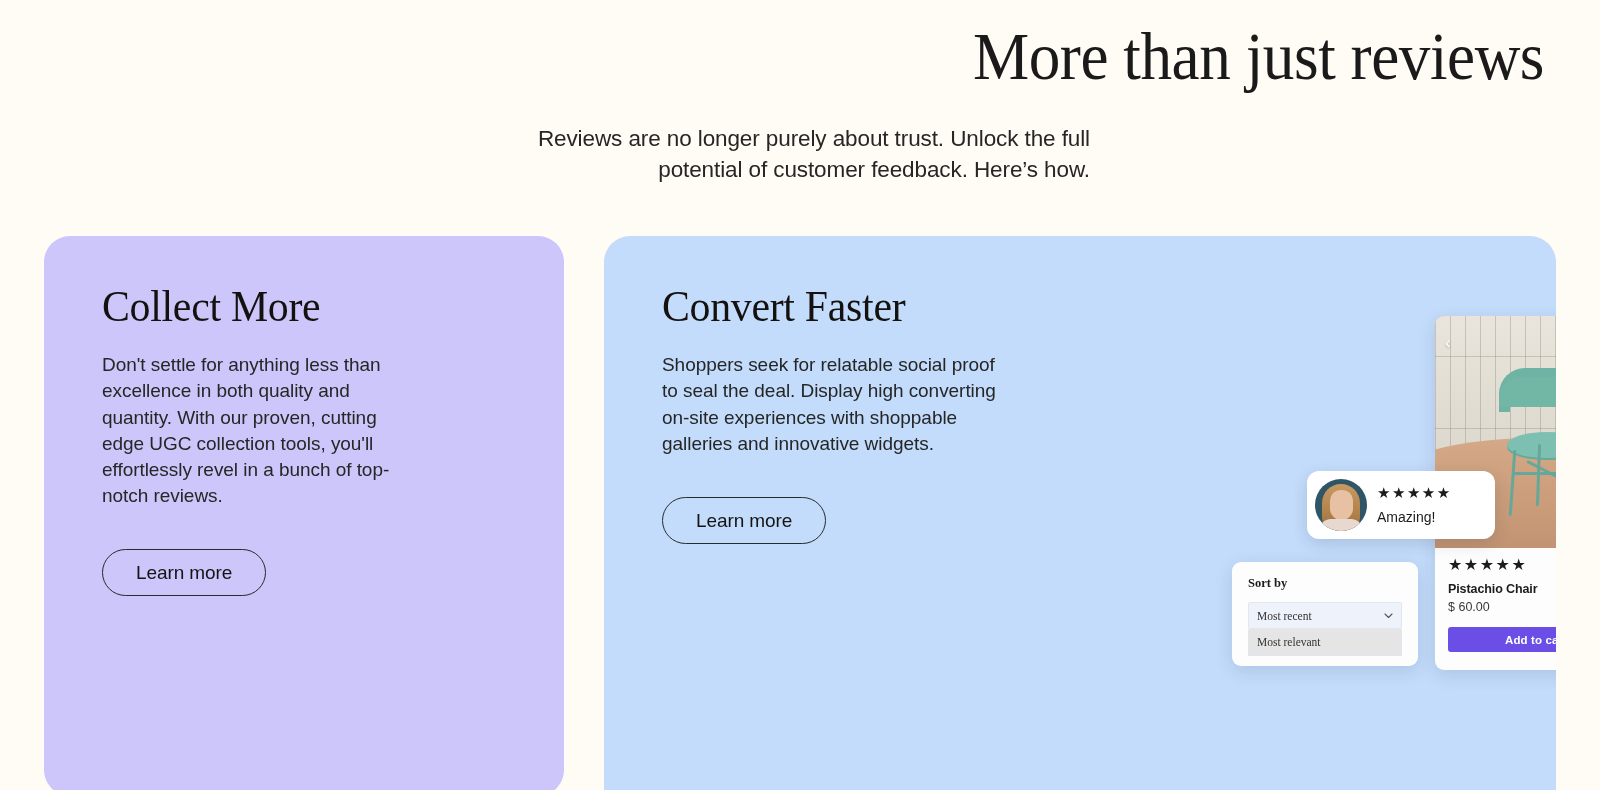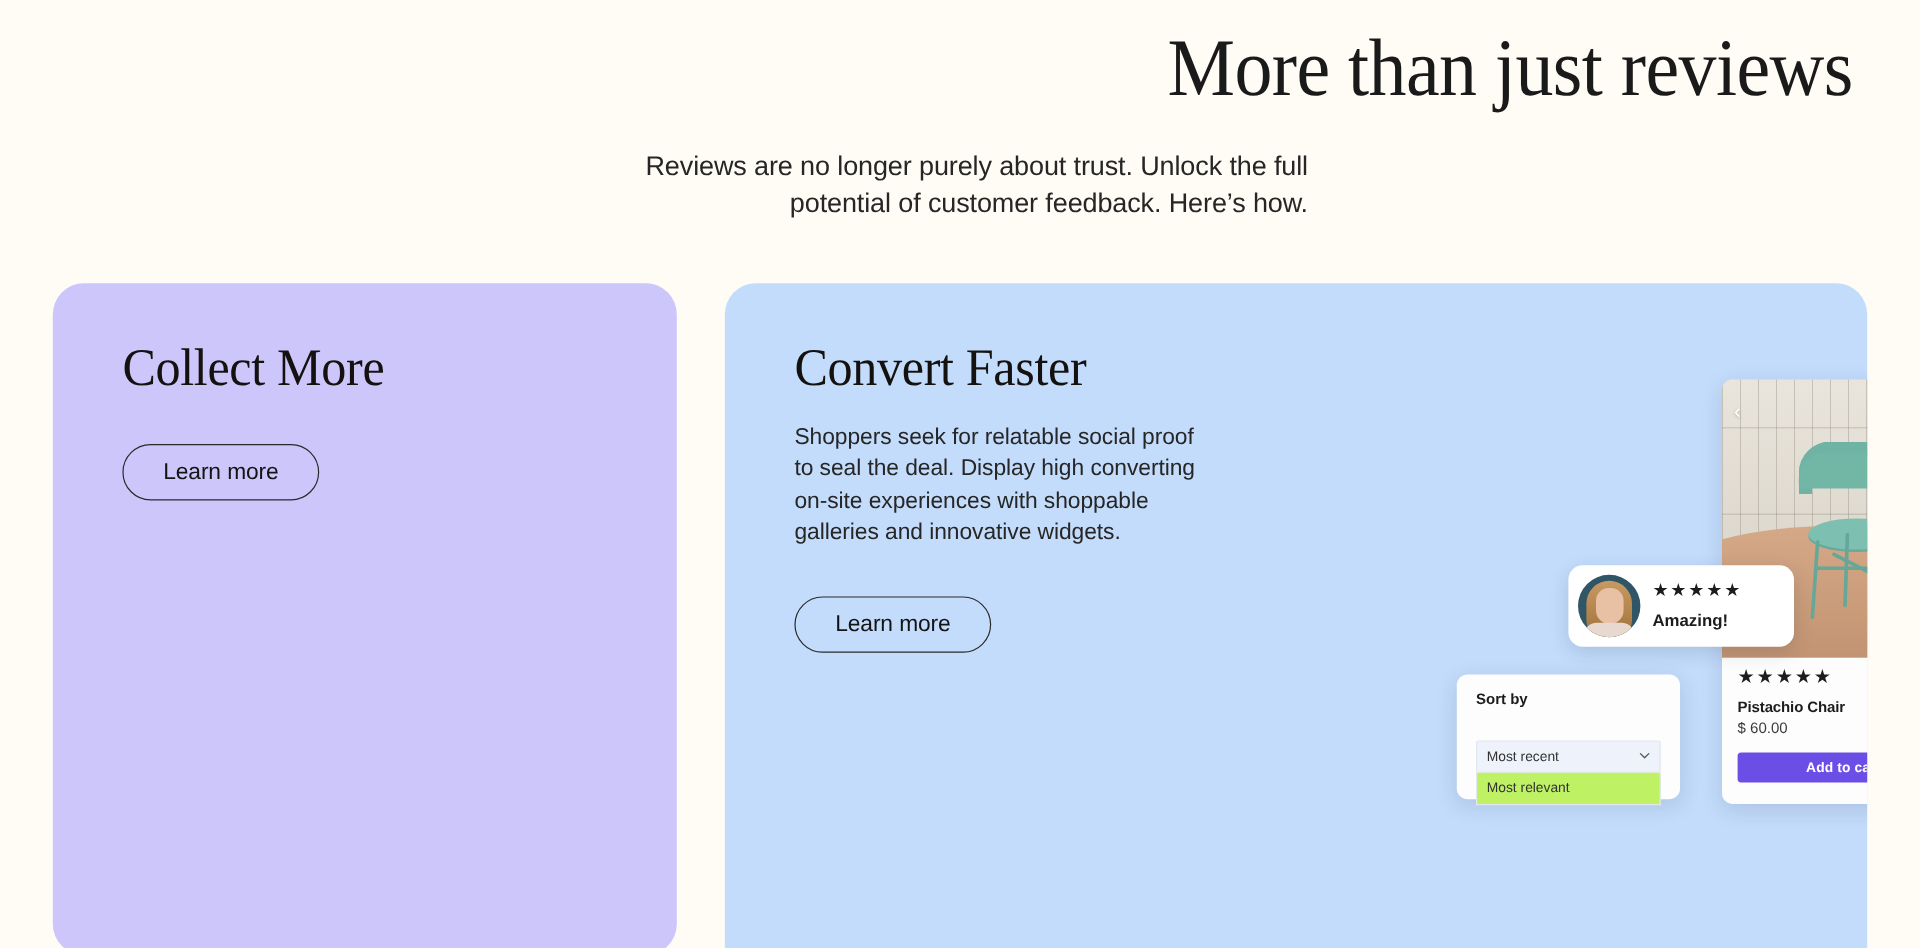--- a/index.html
+++ b/index.html
@@ -300,86 +300,88 @@
   .review-text { margin-left: 10px; }
   .review-stars {
     color: #1c1c1c;
     font-size: 15px;
     letter-spacing: 1.5px;
     line-height: 1;
   }
   .review-label {
     margin-top: 9px;
     font-size: 14px;
-    font-weight: 700;
+    font-weight: 400;
     color: #1c1c1c;
   }
 
   
   .sort-widget {
     position: absolute;
-    left: 184px;
+    left: 202px;
     top: 326px;
     width: 186px;
     height: 104px;
     background: #fdfdfd;
     border-radius: 9px;
     box-shadow: 0 5px 18px rgba(30,40,70,0.13);
     padding: 14px 16px 0;
     z-index: 2;
+    font-family: Liberation Serif, serif;
   }
 
   .sort-label {
     font-size: 12.5px;
     font-weight: 700;
     color: #1c1c1c;
   }
 
   .sort-select {
-    margin-top: 27px;
+    margin-top: 11px;
     height: 27px;
     border: 1px solid #e2e6ef;
     background: #eef2fa;
     border-radius: 2px;
     display: flex;
     align-items: center;
     justify-content: space-between;
     padding: 0 8px;
     font-size: 11.5px;
     color: #333;
     cursor: pointer;
   }
 
   .chev { font-size: 10px; color: #555; }
 
   .sort-option {
     height: 27px;
     border: 1px solid #e2e6ef;
     border-top: none;
-    background: #bef264;
+    background: #e5e5e5;
     display: flex;
     align-items: center;
     padding: 0 8px;
     font-size: 11.5px;
     color: #333;
     cursor: pointer;
   }
 </style>
 </head>
 <body>
 
 <div class="header">
   <h1 class="page-title">More than just reviews</h1>
   <p class="page-subtitle">Reviews are no longer purely about trust. Unlock the full potential of customer feedback. Here’s how.</p>
 </div>
 
 <div class="cards">
 
   <section class="card card-collect">
     <h2 class="card-title">Collect More</h2>
+    <p class="card-body">Don't settle for anything less than excellence in both quality and quantity. With our proven, cutting edge UGC collection tools, you'll effortlessly revel in a bunch of top-notch reviews.</p>
     <button class="learn-more">Learn more</button>
   </section>
 
   <section class="card card-convert">
     <h2 class="card-title">Convert Faster</h2>
     <p class="card-body">Shoppers seek for relatable social proof to seal the deal. Display high converting on-site experiences with shoppable galleries and innovative widgets.</p>
     <button class="learn-more">Learn more</button>
 
     
     <div class="mockup">

